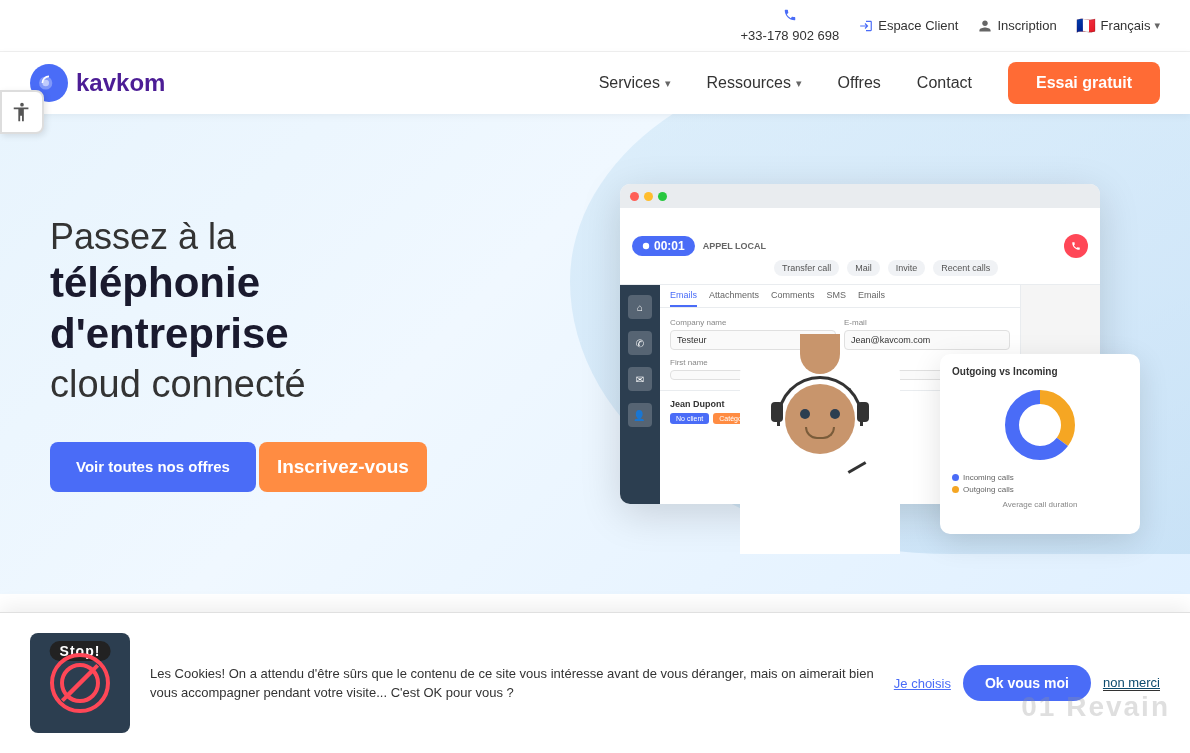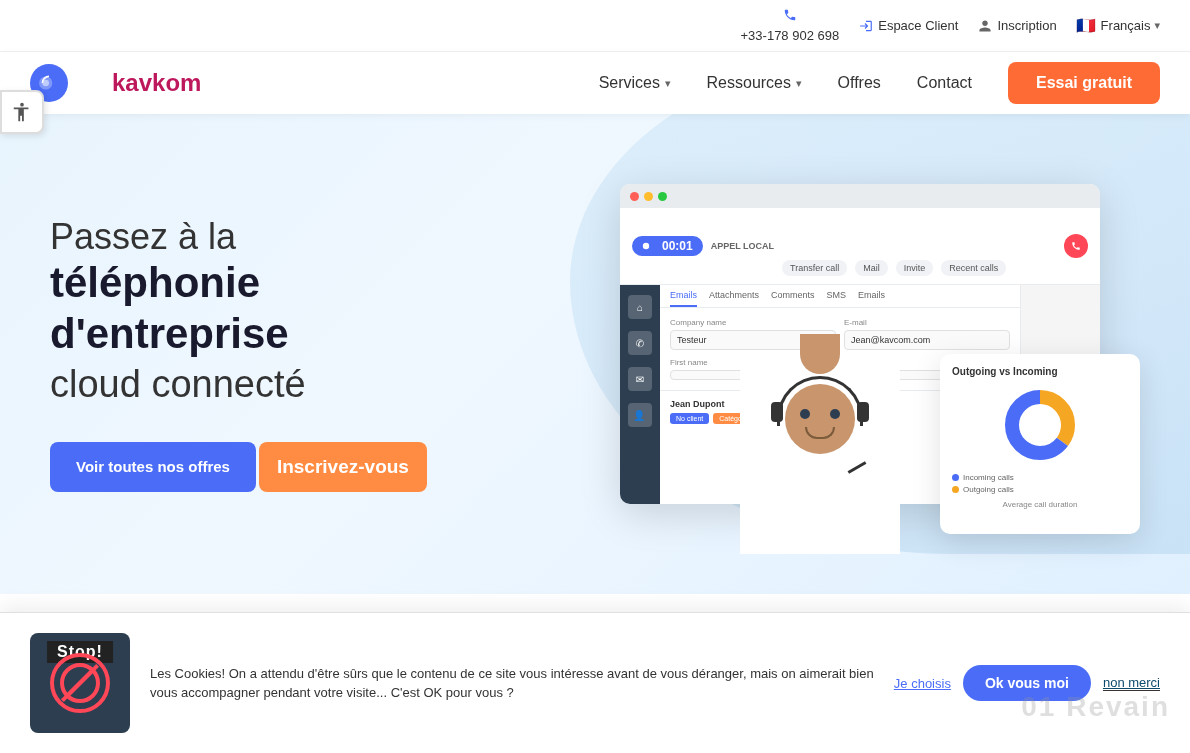--- a/index.html
+++ b/index.html
@@ -34,21 +34,21 @@
       z-index: 10;
     }
     .logo { display: flex; align-items: center; gap: 8px; }
     .logo-icon {
       width: 38px; height: 38px;
       background: #4a6cf7;
       border-radius: 50%;
       display: flex; align-items: center; justify-content: center;
       color: white; font-size: 18px; font-weight: bold;
     }
-    .logo-text { font-size: 24px; font-weight: 700; color: #be185d; margin-left: 36px; }
+    .logo-text { font-size: 24px; font-weight: 700; color: #4c1d95; }
 
     .nav-links { display: flex; align-items: center; gap: 36px; }
     .nav-link {
       font-size: 16px; color: #333; cursor: pointer;
       display: flex; align-items: center; gap: 5px;
       font-weight: 500;
     }
     .chevron { font-size: 11px; color: #666; }
 
     .nav-cta {
@@ -173,21 +173,21 @@
       padding: 8px 12px;
       border-bottom: 1px solid #e9ecef;
     }
     .call-timer {
       background: #4a6cf7;
       color: white;
       border-radius: 20px;
       padding: 3px 10px;
       font-size: 12px;
       font-weight: 600;
-      display: flex; align-items: center; gap: 12px;
+      display: flex; align-items: center; gap: 4px;
     }
     .call-btn {
       background: #f0f2f5;
       border: none;
       border-radius: 8px;
       padding: 3px 8px;
       font-size: 10px;
       cursor: pointer;
       color: #555;
       margin-top: 44px;
@@ -319,25 +319,25 @@
       width: 4px; height: 50px;
       background: #ff4757;
       transform: rotate(45deg);
     }
     .stop-text {
       position: absolute;
       top: 8px; left: 50%;
       transform: translateX(-50%);
       color: white;
       font-weight: 800;
-      font-size: 16px;
+      font-size: 14px;
       letter-spacing: 1px;
       background: #222;
       padding: 2px 10px;
-      border-radius: 0;
+      border-radius: 10px;
     }
     .cookie-text { flex: 1; font-size: 13px; color: #333; line-height: 1.5; }
     .cookie-actions { display: flex; align-items: center; gap: 12px; flex-shrink: 0; }
     .cookie-choose { font-size: 13px; color: #4a6cf7; cursor: pointer; text-decoration: underline; }
     .cookie-ok {
       background: #4a6cf7;
       color: white; border: none;
       padding: 10px 22px; border-radius: 25px;
       font-size: 14px; font-weight: 600; cursor: pointer;
     }

